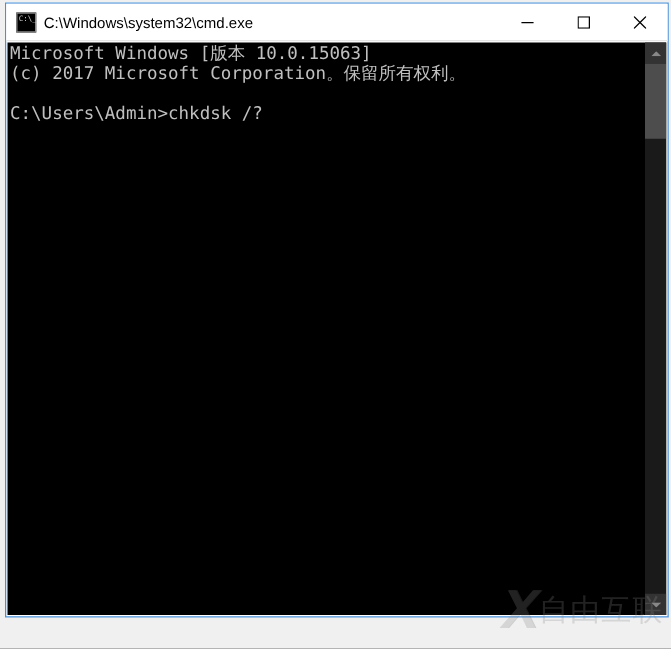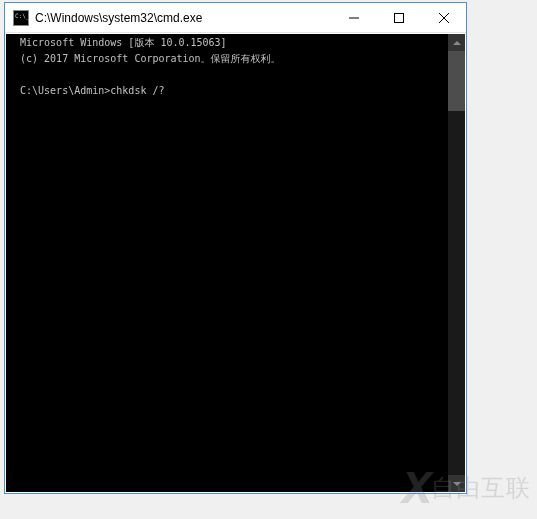--- a/index.html
+++ b/index.html
@@ -8,21 +8,21 @@
       height: 519px;
       background: #f0f0f0;
       font-family: "Segoe UI", Tahoma, sans-serif;
       position: relative;
       overflow: hidden;
     }
     .window {
       position: absolute;
       left: 4px;
       top: 2px;
-      width: 463px;
+      width: 531px;
       height: 492px;
       background: #ffffff;
       border: 1px solid #4a90d9;
     }
     .titlebar {
       height: 30px;
       background: #ffffff;
       display: flex;
       align-items: center;
       border-bottom: 1px solid #e5e5e5;
@@ -77,23 +77,23 @@
       bottom: 1px;
       background: #000;
       overflow: hidden;
     }
     .console-content {
       position: absolute;
       left: 0;
       top: 0;
       right: 18px;
       bottom: 0;
-      padding: 1px 14px;
+      padding: 1px 2px;
       font-family: "NSimSun", "SimSun", "Consolas", monospace;
-      font-size: 10px;
+      font-size: 14px;
       line-height: 16px;
       color: #c0c0c0;
       white-space: pre;
     }
     .scrollbar {
       position: absolute;
       right: 0;
       top: 0;
       width: 17px;
       bottom: 0;

